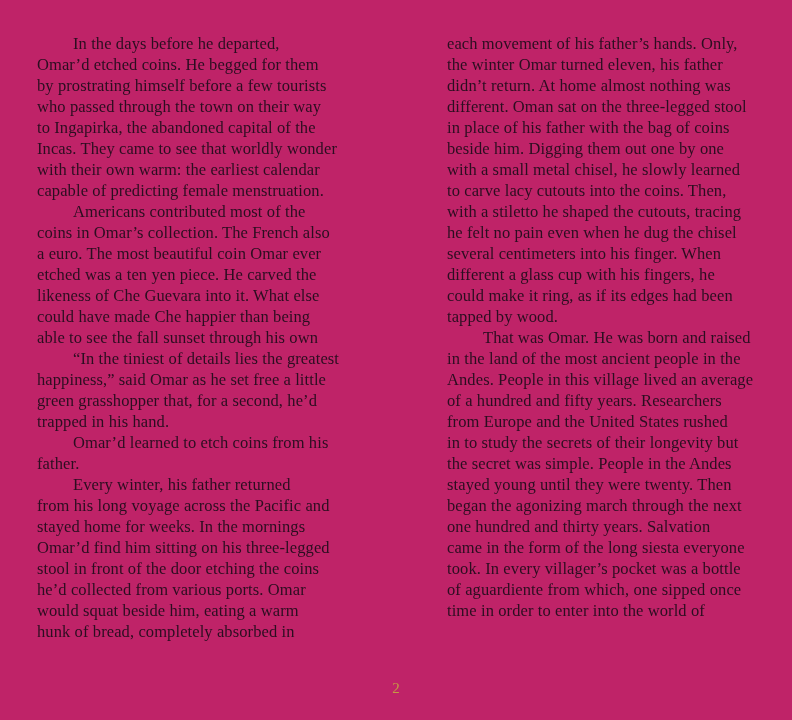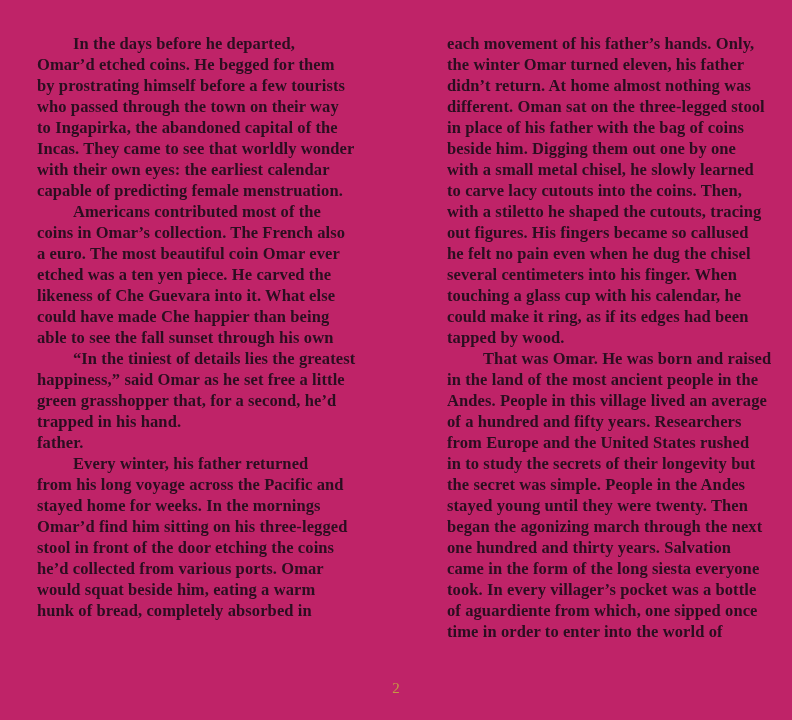--- a/index.html
+++ b/index.html
@@ -19,21 +19,20 @@
     inset: 0;
   }
   .column {
     position: absolute;
     top: 33px;
     width: 330px;
     color: var(--ink, #2b0e20);
     font-size: 16.5px;
     line-height: 21px;
     letter-spacing: 0.1px;
-    font-weight: bold;
   }
   .column.left  { left: 37px; }
   .column.right { left: 447px; }
   .line {
     height: 21px;
     white-space: nowrap;
   }
   .line.indent { padding-left: 36px; }
   .page-number {
     position: absolute;
@@ -50,57 +49,57 @@
 <body>
 
 <div class="page">
   <div class="column left">
       <div class="line indent">In the days before he departed,</div>
       <div class="line">Omar’d etched coins. He begged for them</div>
       <div class="line">by prostrating himself before a few tourists</div>
       <div class="line">who passed through the town on their way</div>
       <div class="line">to Ingapirka, the abandoned capital of the</div>
       <div class="line">Incas. They came to see that worldly wonder</div>
-      <div class="line">with their own eyes: the earliest calendar</div>
+      <div class="line">with their own warm: the earliest calendar</div>
       <div class="line">capable of predicting female menstruation.</div>
       <div class="line indent">Americans contributed most of the</div>
       <div class="line">coins in Omar’s collection. The French also</div>
       <div class="line">a euro. The most beautiful coin Omar ever</div>
       <div class="line">etched was a ten yen piece. He carved the</div>
       <div class="line">likeness of Che Guevara into it. What else</div>
       <div class="line">could have made Che happier than being</div>
       <div class="line">able to see the fall sunset through his own</div>
       <div class="line indent">“In the tiniest of details lies the greatest</div>
       <div class="line">happiness,” said Omar as he set free a little</div>
       <div class="line">green grasshopper that, for a second, he’d</div>
       <div class="line">trapped in his hand.</div>
+      <div class="line indent">Omar’d learned to etch coins from his</div>
       <div class="line">father.</div>
       <div class="line indent">Every winter, his father returned</div>
       <div class="line">from his long voyage across the Pacific and</div>
       <div class="line">stayed home for weeks. In the mornings</div>
       <div class="line">Omar’d find him sitting on his three-legged</div>
       <div class="line">stool in front of the door etching the coins</div>
       <div class="line">he’d collected from various ports. Omar</div>
       <div class="line">would squat beside him, eating a warm</div>
       <div class="line">hunk of bread, completely absorbed in</div>
     </div>
   <div class="column right">
       <div class="line">each movement of his father’s hands. Only,</div>
       <div class="line">the winter Omar turned eleven, his father</div>
       <div class="line">didn’t return. At home almost nothing was</div>
       <div class="line">different. Oman sat on the three-legged stool</div>
       <div class="line">in place of his father with the bag of coins</div>
       <div class="line">beside him. Digging them out one by one</div>
       <div class="line">with a small metal chisel, he slowly learned</div>
       <div class="line">to carve lacy cutouts into the coins. Then,</div>
       <div class="line">with a stiletto he shaped the cutouts, tracing</div>
-      <div class="line">out figures. His fingers became so callused</div>
       <div class="line">he felt no pain even when he dug the chisel</div>
       <div class="line">several centimeters into his finger. When</div>
-      <div class="line">touching a glass cup with his calendar, he</div>
+      <div class="line">different a glass cup with his fingers, he</div>
       <div class="line">could make it ring, as if its edges had been</div>
       <div class="line">tapped by wood.</div>
       <div class="line indent">That was Omar. He was born and raised</div>
       <div class="line">in the land of the most ancient people in the</div>
       <div class="line">Andes. People in this village lived an average</div>
       <div class="line">of a hundred and fifty years. Researchers</div>
       <div class="line">from Europe and the United States rushed</div>
       <div class="line">in to study the secrets of their longevity but</div>
       <div class="line">the secret was simple. People in the Andes</div>
       <div class="line">stayed young until they were twenty. Then</div>

